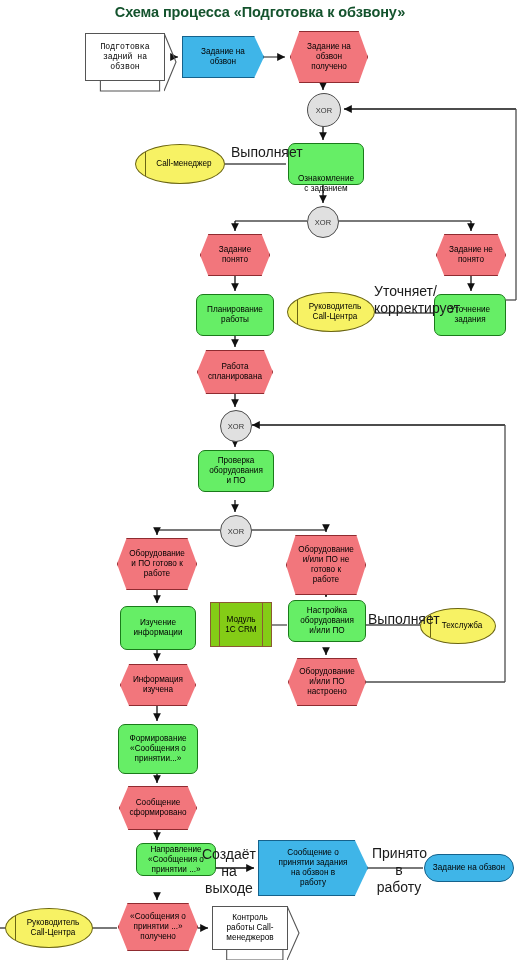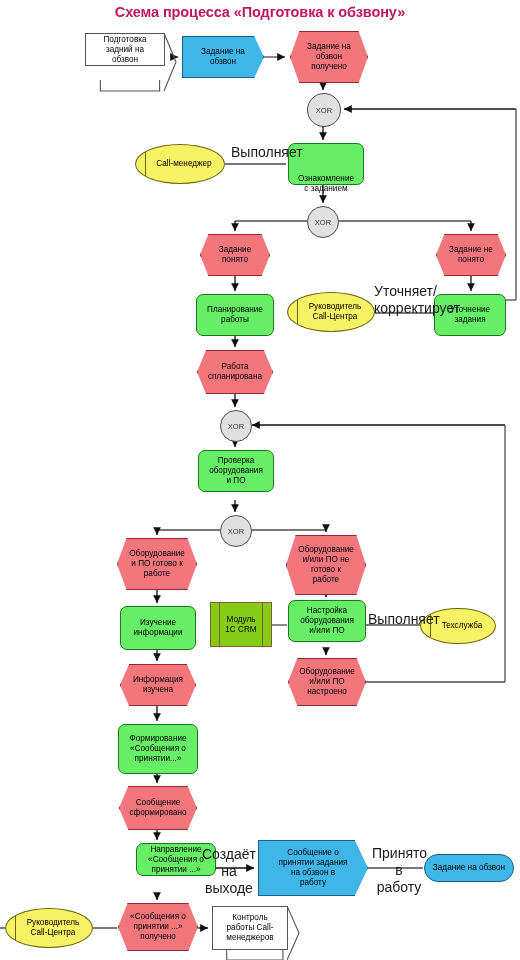--- a/index.html
+++ b/index.html
@@ -20,21 +20,21 @@
     background: #ffffff;
   }
   #title {
     position: absolute;
     left: 0;
     top: 4px;
     width: 520px;
     text-align: center;
     font-size: 14.5px;
     font-weight: bold;
-    color: #be185d;
+    color: #14532d;
     letter-spacing: -0.1px;
   }
   svg.layer {
     position: absolute;
     left: 0;
     top: 0;
     width: 520px;
     height: 960px;
   }
   .node {
@@ -208,21 +208,21 @@
 
       <path d="M157,893 L157,900" marker-end="url(#ah)" stroke="#111"></path>
 
       <path d="M0,928 L117,928"></path>
 
       <path d="M198,928 L208,928" marker-end="url(#ah)" stroke="#111"></path>
     </g>
   </svg>
 
   <div id="nodes">
-      <div class="node docshape" style="left: 85px; top: 33px; width: 80px; height: 33px;">
+      <div class="node docshape" style="left: 85px; top: 33px; width: 80px; height: 48px; font-family: Liberation Mono, monospace;">
         <span style="white-space: pre-line; display: block;">Подготовка
 задний на
 обзвон</span>
         <svg width="94" height="18" style="position: absolute; left: 0px; top: 46px; pointer-events: none;">
           <path d="M14.399999999999999,0 L14.399999999999999,11 L73.60000000000001,11 L73.60000000000001,0" fill="none" stroke="#555" stroke-width="1.1"></path>
         </svg>
         <svg width="20" height="64" style="position: absolute; left: 78px; top: -1px; pointer-events: none;">
           <path d="M0,0 L12,29 L0,58" fill="none" stroke="#555" stroke-width="1.1"></path>
         </svg>
       </div>

